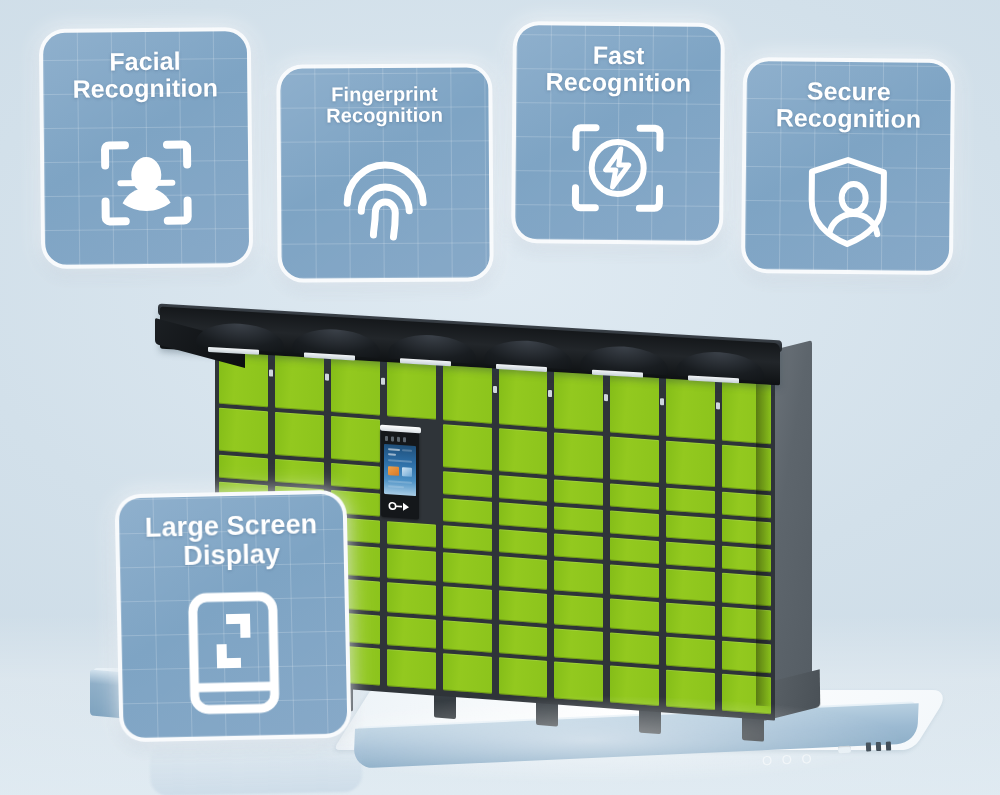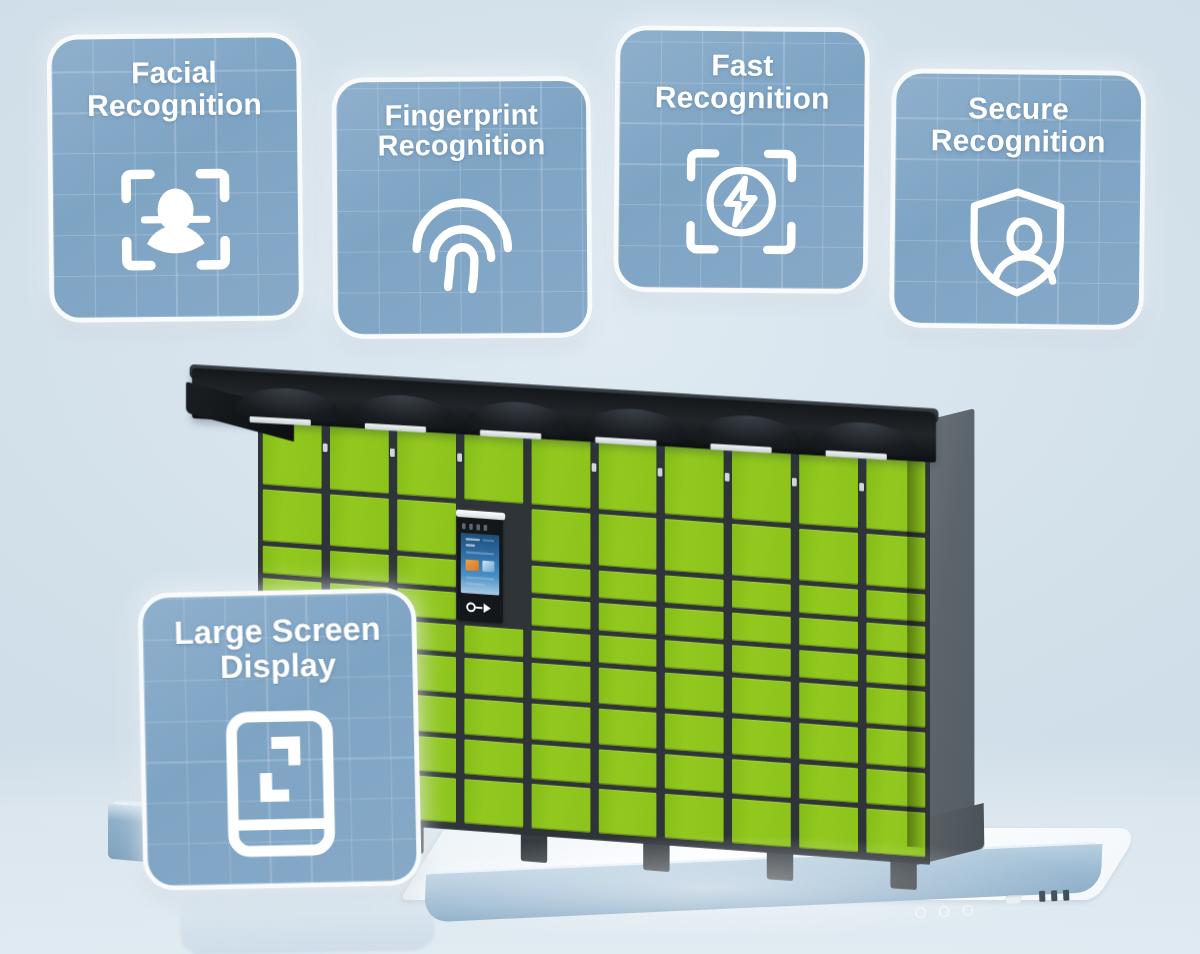--- a/index.html
+++ b/index.html
@@ -357,21 +357,21 @@
     align-items: center;
     justify-content: center;
   }
 
   #card-facial      { left: 40px;  top: 28px;  width: 212px; height: 240px; transform: rotate(-0.6deg); }
   #card-fingerprint { left: 277px; top: 64px;  width: 216px; height: 218px; transform: rotate(-0.4deg); }
   #card-fast        { left: 512px; top: 22px;  width: 212px; height: 222px; transform: rotate(0.5deg); }
   #card-secure      { left: 742px; top: 58px;  width: 212px; height: 216px; transform: rotate(0.6deg); }
   #card-display     { left: 117px; top: 492px; width: 232px; height: 248px; transform: rotate(-1.2deg); }
 
-  #card-fingerprint .card-title { font-size: 24px; }
+  #card-fingerprint .card-title { font-size: 20px; }
   #card-display .card-title { font-size: 27px; }
 
   .card-reflection {
     position: absolute;
     left: 150px; top: 742px;
     width: 212px; height: 52px;
     border-radius: 18px;
     background: linear-gradient(to bottom, rgba(176,198,218,.36), rgba(176,198,218,0));
     transform: rotate(-1.2deg) scaleY(-1);
     filter: blur(1px);

